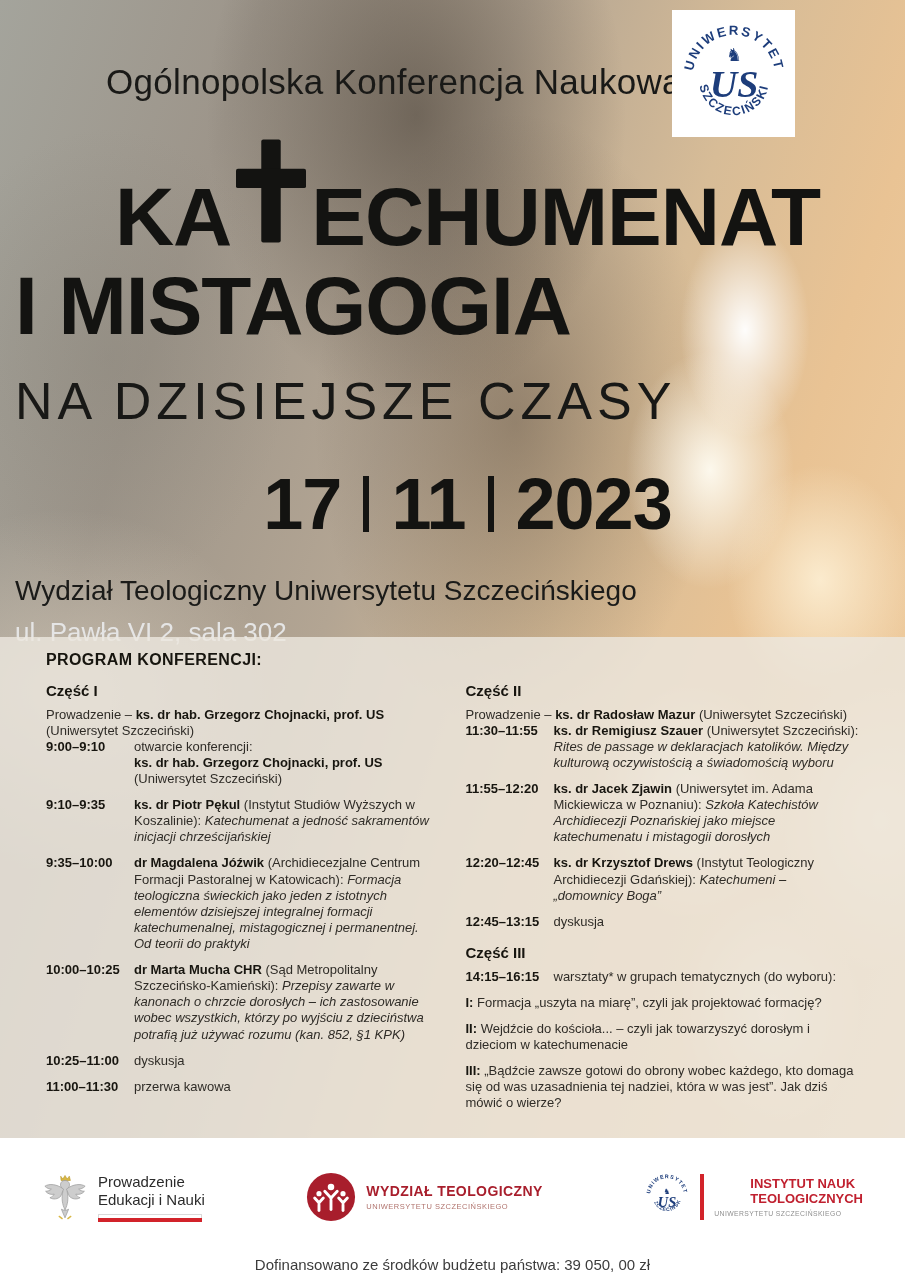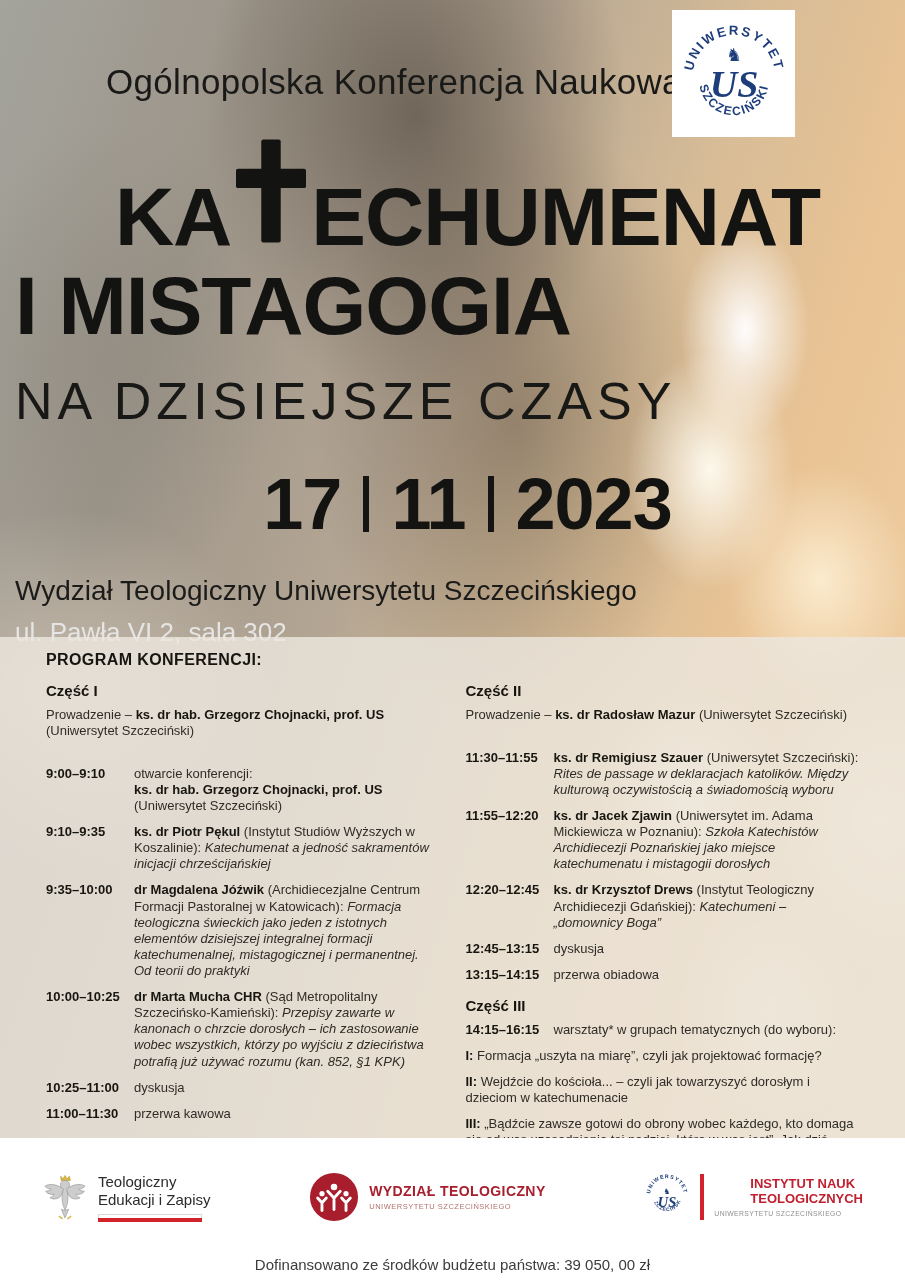--- a/index.html
+++ b/index.html
@@ -35,21 +35,21 @@
   .dbar{display:inline-block;width:6px;height:56px;background:#141412;margin:0 22px;}
   .venue1{font-size:28px;margin-top:30px;color:#1b1b19;}
   .venue2{font-size:26px;margin-top:10px;color:#e5e5e5;}
   
   .program{position:absolute;left:0;top:637px;width:905px;height:602px;
     background:rgba(236,230,222,.82);box-sizing:border-box;padding:14px 46px 0 46px;}
   .ph{font-size:16px;font-weight:700;letter-spacing:.4px;color:#17150f;margin-bottom:13px;}
   .cols{display:grid;grid-template-columns:1fr 1fr;column-gap:26px;font-size:13px;line-height:1.24;color:#2f2c27;}
   .part-title{font-size:15px;font-weight:700;color:#17150f;margin-bottom:6px;}
   .part + .part{margin-top:14px;}
-  .lead{margin-bottom:27px;}
+  .lead{margin-bottom:0;}
   .session{display:grid;grid-template-columns:78px 1fr;column-gap:10px;margin-bottom:10px;}
   .stime{font-weight:700;white-space:nowrap;color:#17150f;}
   .b{font-weight:700;color:#17150f;}
   .i{font-style:italic;}
   .workshop{margin-bottom:10px;}
   .signup{position:absolute;left:0;bottom:14px;width:100%;display:flex;align-items:center;justify-content:center;gap:12px;font-size:13px;color:#24221e;}
   
   .qr{position:relative;width:44px;height:44px;background:#fff;box-sizing:border-box;padding:3px;}
   .qr-n{width:100%;height:100%;background-image:
       repeating-linear-gradient(90deg,#151310 0 2px,transparent 2px 5px),
@@ -166,24 +166,20 @@
               <div class="sdesc"><span class="b ">ks. dr Jacek Zjawin</span><span> (Uniwersytet im. Adama Mickiewicza w Poznaniu): </span><span class="i">Szkoła Katechistów Archidiecezji Poznańskiej jako miejsce katechumenatu i mistagogii dorosłych</span></div>
             </div>
             <div class="session">
               <div class="stime">12:20–12:45</div>
               <div class="sdesc"><span class="b ">ks. dr Krzysztof Drews</span><span> (Instytut Teologiczny Archidiecezji Gdańskiej): </span><span class="i">Katechumeni – „domownicy Boga”</span></div>
             </div>
             <div class="session">
               <div class="stime">12:45–13:15</div>
               <div class="sdesc"><span>dyskusja</span></div>
             </div>
-            <div class="session">
-              <div class="stime">13:15–14:15</div>
-              <div class="sdesc"><span>przerwa obiadowa</span></div>
-            </div>
           </div>
           <div class="part">
             <div class="part-title">Część III</div>
             <div class="session">
               <div class="stime">14:15–16:15</div>
               <div class="sdesc"><span>warsztaty* w grupach tematycznych (do wyboru):</span></div>
             </div>
             <div class="workshop"><span class="b">I: </span><span>Formacja „uszyta na miarę”, czyli jak projektować formację?</span></div>
             <div class="workshop"><span class="b">II: </span><span>Wejdźcie do kościoła... – czyli jak towarzyszyć dorosłym i dzieciom w katechumenacie</span></div>
             <div class="workshop"><span class="b">III: </span><span>„Bądźcie zawsze gotowi do obrony wobec każdego, kto domaga się od was uzasadnienia tej nadziei, która w was jest”. Jak dziś mówić o wierze?</span></div>
@@ -210,22 +206,22 @@
           <g fill="#cdcdcd" stroke="#9b9b9b" stroke-width="1" stroke-linejoin="round">
             <path d="M32 12 c5 0 7 4 6 8 l-2 4 2 2 -3 1 c2 10 1 18 -3 26 -4 -8 -5 -16 -3 -26 l-3 -1 2 -2 -2 -4 c-1 -4 1 -8 6 -8 z"></path>
             <path d="M30 24 C21 17 10 16 4 20 c3 3 6 4 9 4 -2 2 -5 3 -8 3 3 4 8 5 12 4 -1 2 -3 4 -6 5 5 3 11 2 15 -2 z"></path>
             <path d="M34 24 C43 17 54 16 60 20 c-3 3 -6 4 -9 4 2 2 5 3 8 3 -3 4 -8 5 -12 4 1 2 3 4 6 5 -5 3 -11 2 -15 -2 z"></path>
             <path d="M27 52 l5 12 5 -12 c-3.5 2 -6.5 2 -10 0 z"></path>
           </g>
           <path d="M24 62 l4 3 M40 62 l-4 3" stroke="#d9b845" stroke-width="2" stroke-linecap="round"></path>
         </svg>
         <div>
           <div class="min-text">
-            <div>Teologiczny</div>
-            <div>Edukacji i Zapisy</div>
+            <div>Prowadzenie</div>
+            <div>Edukacji i Nauki</div>
           </div>
           <div class="flagbar">
               <div class="w"></div>
               <div class="r"></div>
             </div>
         </div>
       </div>
 
 
       <div class="lg">

